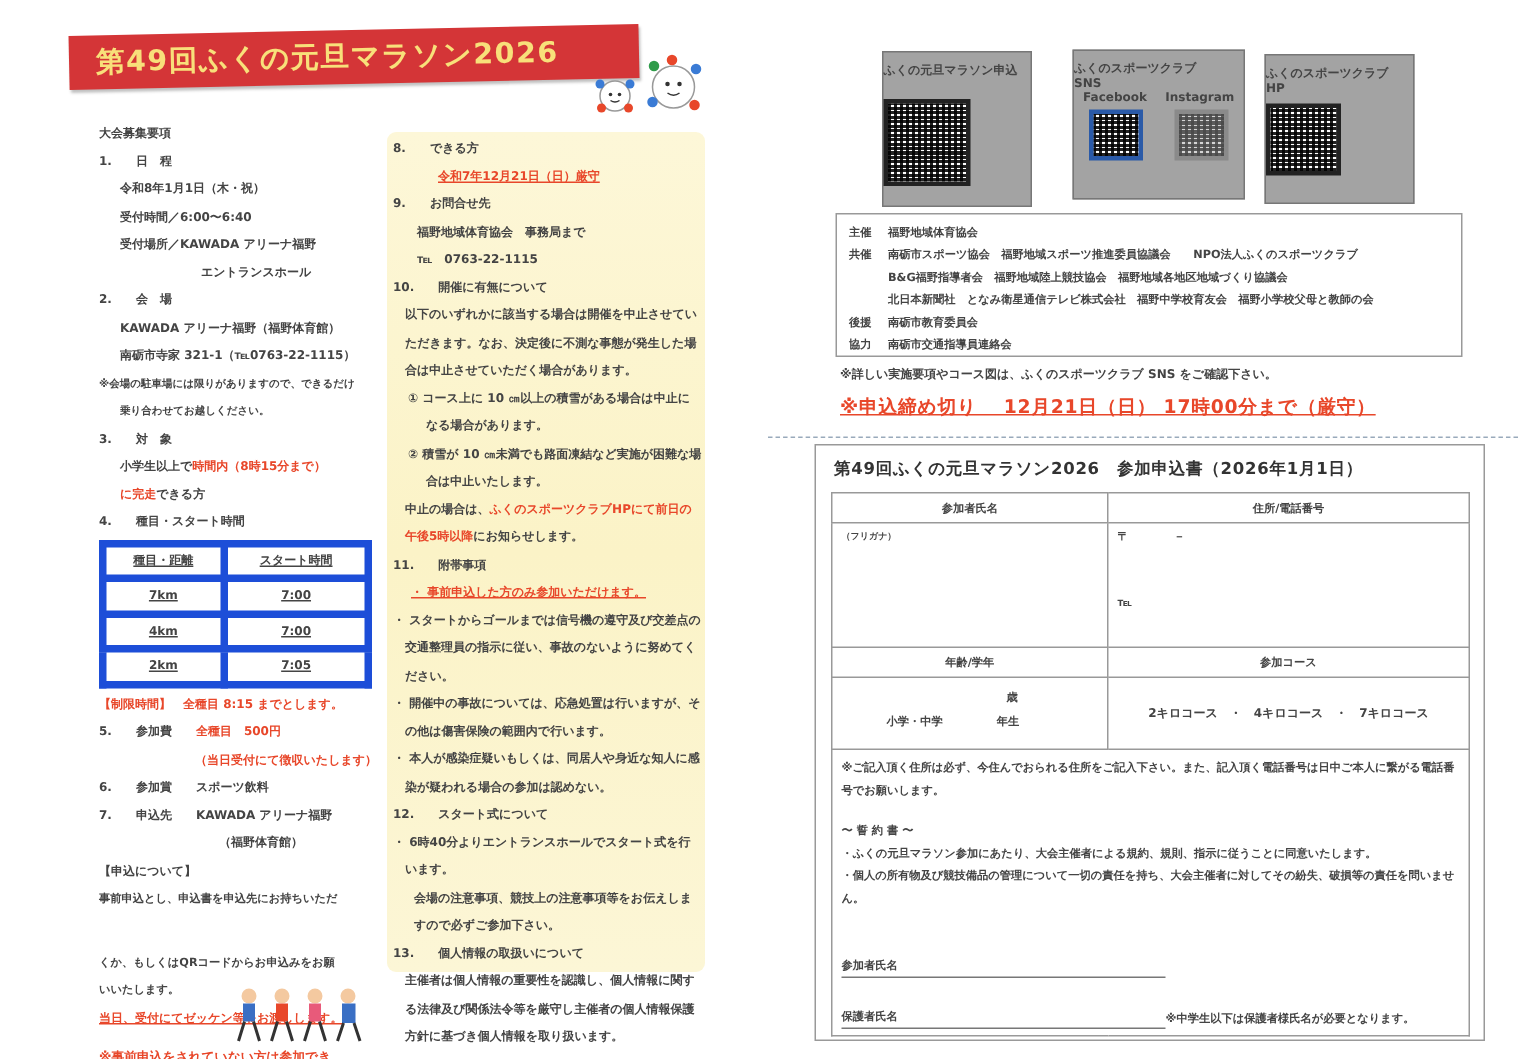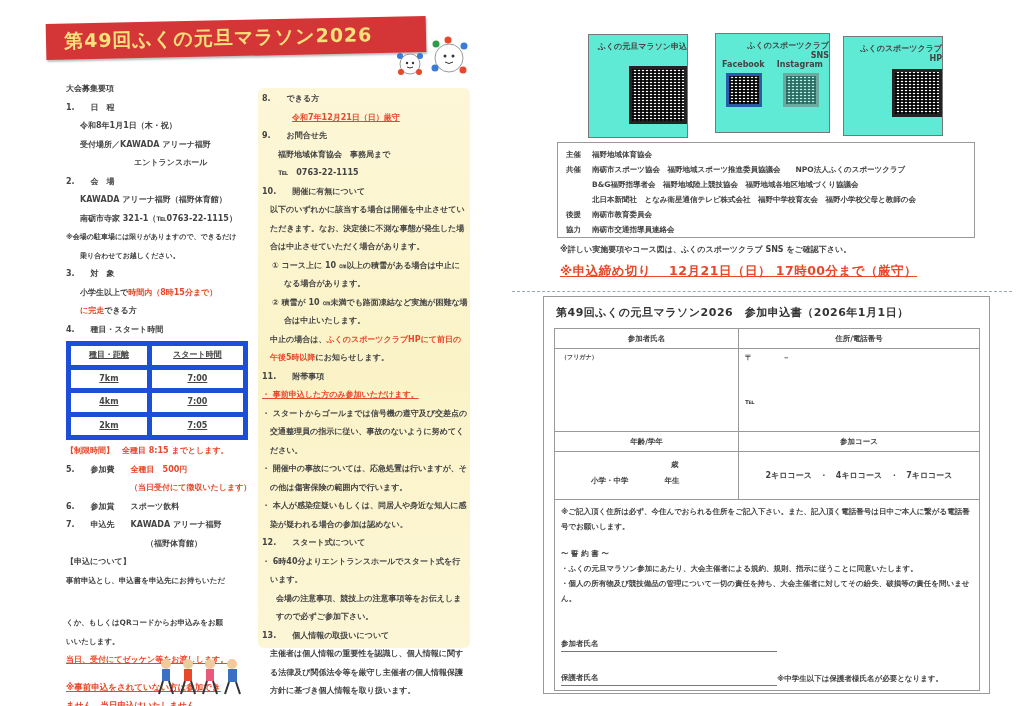--- a/index.html
+++ b/index.html
@@ -12,21 +12,21 @@
   .col1 { left: 66px; top: 80px; width: 186px; line-height: 18.5px; font-size: 8px; font-weight: bold; color: #444; }
   .col1 .ind { padding-left: 14px; }
   .col1 .ind2 { padding-left: 68px; }
   .col2-bg { left: 258px; top: 88px; width: 212px; height: 560px; background: linear-gradient(180deg,#fdf7d8 0%,#fbf3c7 50%,#fcf6d6 100%); border-radius: 6px; }
   .col2 { left: 262px; top: 90px; width: 206px; line-height: 18.5px; font-size: 8px; font-weight: bold; color: #444; }
   .col2 .ind { padding-left: 16px; }
   .col2 .bul { padding-left: 8px; text-indent: -8px; }
   .col2 .bul2 { padding-left: 22px; text-indent: -12px; }
   table.start { border-collapse: collapse; width: 182px; margin: 2px 0 2px 0; }
   table.start td { border: 5px solid #1d4ed8; text-align: center; height: 16px; font-size: 8px; text-decoration: underline; }
-  .qr-box { border: 1.5px solid #777; background: #5eead4; text-align: right; font-size: 8px; font-weight: bold; color: #444; padding-top: 6px; }
+  .qr-box { border: 1.5px solid #777; background: #a3a3a3; text-align: left; font-size: 8px; font-weight: bold; color: #444; padding-top: 6px; }
   .qr { display: inline-block; background-image: repeating-linear-gradient(90deg,#222 0 2px,#fff 2px 4px), repeating-linear-gradient(0deg,#222 0 2px,#fff 2px 3px); background-blend-mode: multiply; border: 3px solid #222; }
   .org-box { left: 557px; top: 142px; width: 418px; height: 96px; border: 1px solid #999; padding: 4px 8px; font-size: 7.5px; font-weight: bold; color: #444; line-height: 15px; }
   .org-row { display: flex; align-items: flex-end; }
   .org-label { width: 26px; flex-shrink: 0; }
   .form { left: 543px; top: 296px; width: 447px; height: 398px; border: 1.5px solid #999; }
   .form-title { position: absolute; left: 12px; top: 8px; font-size: 11px; font-weight: bold; color: #333; letter-spacing: 0.5px; }
   .ftable { position: absolute; left: 10px; top: 31px; width: 426px; border-collapse: collapse; }
   .ftable td { border: 1px solid #999; font-size: 7.5px; font-weight: bold; color: #444; vertical-align: top; }
   .ftable td.hd { text-align: center; height: 20px; vertical-align: middle; }
   .dotted { left: 512px; top: 291px; width: 500px; border-top: 1px dashed #9ab; }
@@ -57,20 +57,21 @@
     <circle cx="37" cy="36" r="3.5" fill="#e8472a"></circle>
   <circle cx="19" cy="22" r="1.5" fill="#333"></circle>
     <circle cx="27" cy="22" r="1.5" fill="#333"></circle>
   <path d="M19 28 Q23 31 27 28" stroke="#333" fill="none"></path>
 </svg>
 
 <div class="abs col1">
   <div>大会募集要項</div>
   <div><span>1.</span>  <span>日　程</span></div>
   <div class="ind">令和8年1月1日（木・祝）</div>
+  <div class="ind">受付時間／6:00〜6:40</div>
   <div class="ind">受付場所／KAWADA アリーナ福野</div>
   <div class="ind2">エントランスホール</div>
   <div><span>2.</span>  <span>会　場</span></div>
   <div class="ind">KAWADA アリーナ福野（福野体育館）</div>
   <div class="ind">南砺市寺家 321-1（℡0763-22-1115）</div>
   <div style="font-size:7px;">※会場の駐車場には限りがありますので、できるだけ</div>
   <div class="ind" style="font-size:7px;">乗り合わせてお越しください。</div>
   <div><span>3.</span>  <span>対　象</span></div>
   <div class="ind"><span>小学生以上で</span><span class="red">時間内（8時15分まで）</span></div>
   <div class="ind"><span class="red">に完走</span><span>できる方</span></div>
@@ -143,21 +144,21 @@
   <div class="red" style="padding-left:30px;text-decoration:underline;">令和7年12月21日（日）厳守</div>
   <div><span>9.</span>  <span>お問合せ先</span></div>
   <div class="ind">福野地域体育協会　事務局まで</div>
   <div class="ind">℡　0763-22-1115</div>
   <div><span>10.</span>  <span>開催に有無について</span></div>
   <div style="padding-left:8px;">以下のいずれかに該当する場合は開催を中止させていただきます。なお、決定後に不測な事態が発生した場合は中止させていただく場合があります。</div>
   <div class="bul2">① コース上に 10 ㎝以上の積雪がある場合は中止になる場合があります。</div>
   <div class="bul2">② 積雪が 10 ㎝未満でも路面凍結など実施が困難な場合は中止いたします。</div>
   <div style="padding-left:8px;"><span>中止の場合は、</span><span class="red">ふくのスポーツクラブHP</span><span class="red">にて前日の午後5時以降</span><span>にお知らせします。</span></div>
   <div><span>11.</span>  <span>附帯事項</span></div>
-  <div class="bul red" style="text-decoration:underline;">・ 事前申込した方のみ参加いただけます。</div>
+  <div class="bul red" style="text-decoration:underline;margin-left:12px;">・ 事前申込した方のみ参加いただけます。</div>
   <div class="bul">・ スタートからゴールまでは信号機の遵守及び交差点の交通整理員の指示に従い、事故のないように努めてください。</div>
   <div class="bul">・ 開催中の事故については、応急処置は行いますが、その他は傷害保険の範囲内で行います。</div>
   <div class="bul">・ 本人が感染症疑いもしくは、同居人や身近な知人に感染が疑われる場合の参加は認めない。</div>
   <div><span>12.</span>  <span>スタート式について</span></div>
   <div class="bul">・ 6時40分よりエントランスホールでスタート式を行います。</div>
   <div style="padding-left:14px;">会場の注意事項、競技上の注意事項等をお伝えしますので必ずご参加下さい。</div>
   <div><span>13.</span>  <span>個人情報の取扱いについて</span></div>
   <div style="padding-left:8px;">主催者は個人情報の重要性を認識し、個人情報に関する法律及び関係法令等を厳守し主催者の個人情報保護方針に基づき個人情報を取り扱います。</div>
 </div>
 

